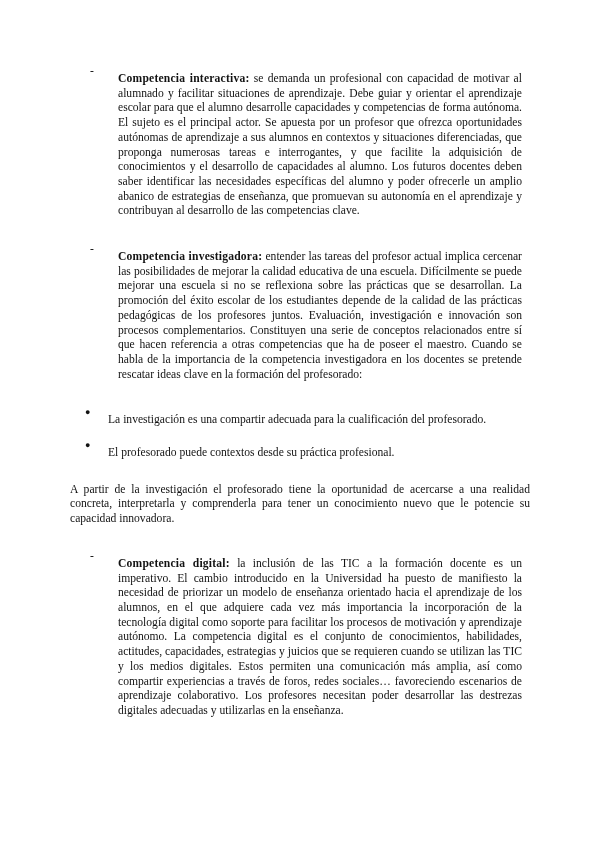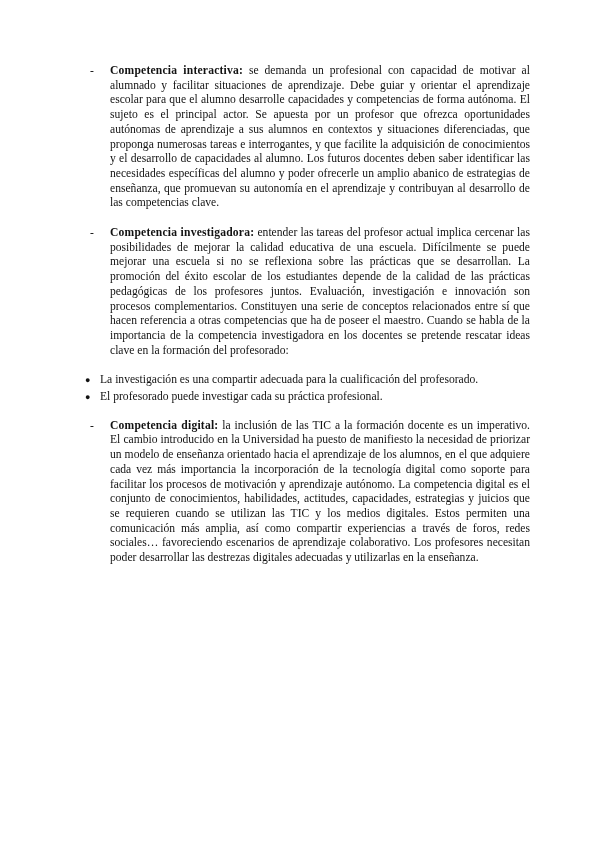--- a/index.html
+++ b/index.html
@@ -39,21 +39,21 @@
   .item.bullet .marker {
     flex: 0 0 15px;
     font-size: 9px;
     line-height: 14.7px;
   }
   .item.bullet.gap-after {
     margin-bottom: 14px;
   }
   .item .text {
     flex: 1 1 auto;
-    margin: 0;
+    margin: 8px;
     text-align: justify;
   }
   .paragraph {
     margin: 0 0 14px 0;
     text-align: justify;
   }
   .paragraph.gap-after {
     margin-bottom: 22px;
   }
   b.lead {
@@ -76,22 +76,23 @@
     <p class="text"><b class="lead">Competencia investigadora:</b> <span>entender las tareas del profesor actual implica cercenar las posibilidades de mejorar la calidad educativa de una escuela. Difícilmente se puede mejorar una escuela si no se reflexiona sobre las prácticas que se desarrollan. La promoción del éxito escolar de los estudiantes depende de la calidad de las prácticas pedagógicas de los profesores juntos. Evaluación, investigación e innovación son procesos complementarios. Constituyen una serie de conceptos relacionados entre sí que hacen referencia a otras competencias que ha de poseer el maestro. Cuando se habla de la importancia de la competencia investigadora en los docentes se pretende rescatar ideas clave en la formación del profesorado:</span></p>
   </div>
 
   <div class="item bullet">
     <span class="marker">●</span>
     <p class="text"><span>La investigación es una compartir adecuada para la cualificación del profesorado.</span></p>
   </div>
 
   <div class="item bullet gap-after">
     <span class="marker">●</span>
-    <p class="text"><span>El profesorado puede investigar cada su práctica profesional.</span></p>
+    <p class="text"><span>El profesorado puede contextos desde su práctica profesional.</span></p>
   </div>
 
+  <p class="paragraph gap-after">A partir de la investigación el profesorado tiene la oportunidad de acercarse a una realidad concreta, interpretarla y comprenderla para tener un conocimiento nuevo que le potencie su capacidad innovadora.</p>
 
   <div class="item dash">
     <span class="marker">-</span>
     <p class="text"><b class="lead">Competencia digital:</b> <span>la inclusión de las TIC a la formación docente es un imperativo. El cambio introducido en la Universidad ha puesto de manifiesto la necesidad de priorizar un modelo de enseñanza orientado hacia el aprendizaje de los alumnos, en el que adquiere cada vez más importancia la incorporación de la tecnología digital como soporte para facilitar los procesos de motivación y aprendizaje autónomo. La competencia digital es el conjunto de conocimientos, habilidades, actitudes, capacidades, estrategias y juicios que se requieren cuando se utilizan las TIC y los medios digitales. Estos permiten una comunicación más amplia, así como compartir experiencias a través de foros, redes sociales… favoreciendo escenarios de aprendizaje colaborativo. Los profesores necesitan poder desarrollar las destrezas digitales adecuadas y utilizarlas en la enseñanza.</span></p>
   </div>
 
 </div>
 
 </body></html>

